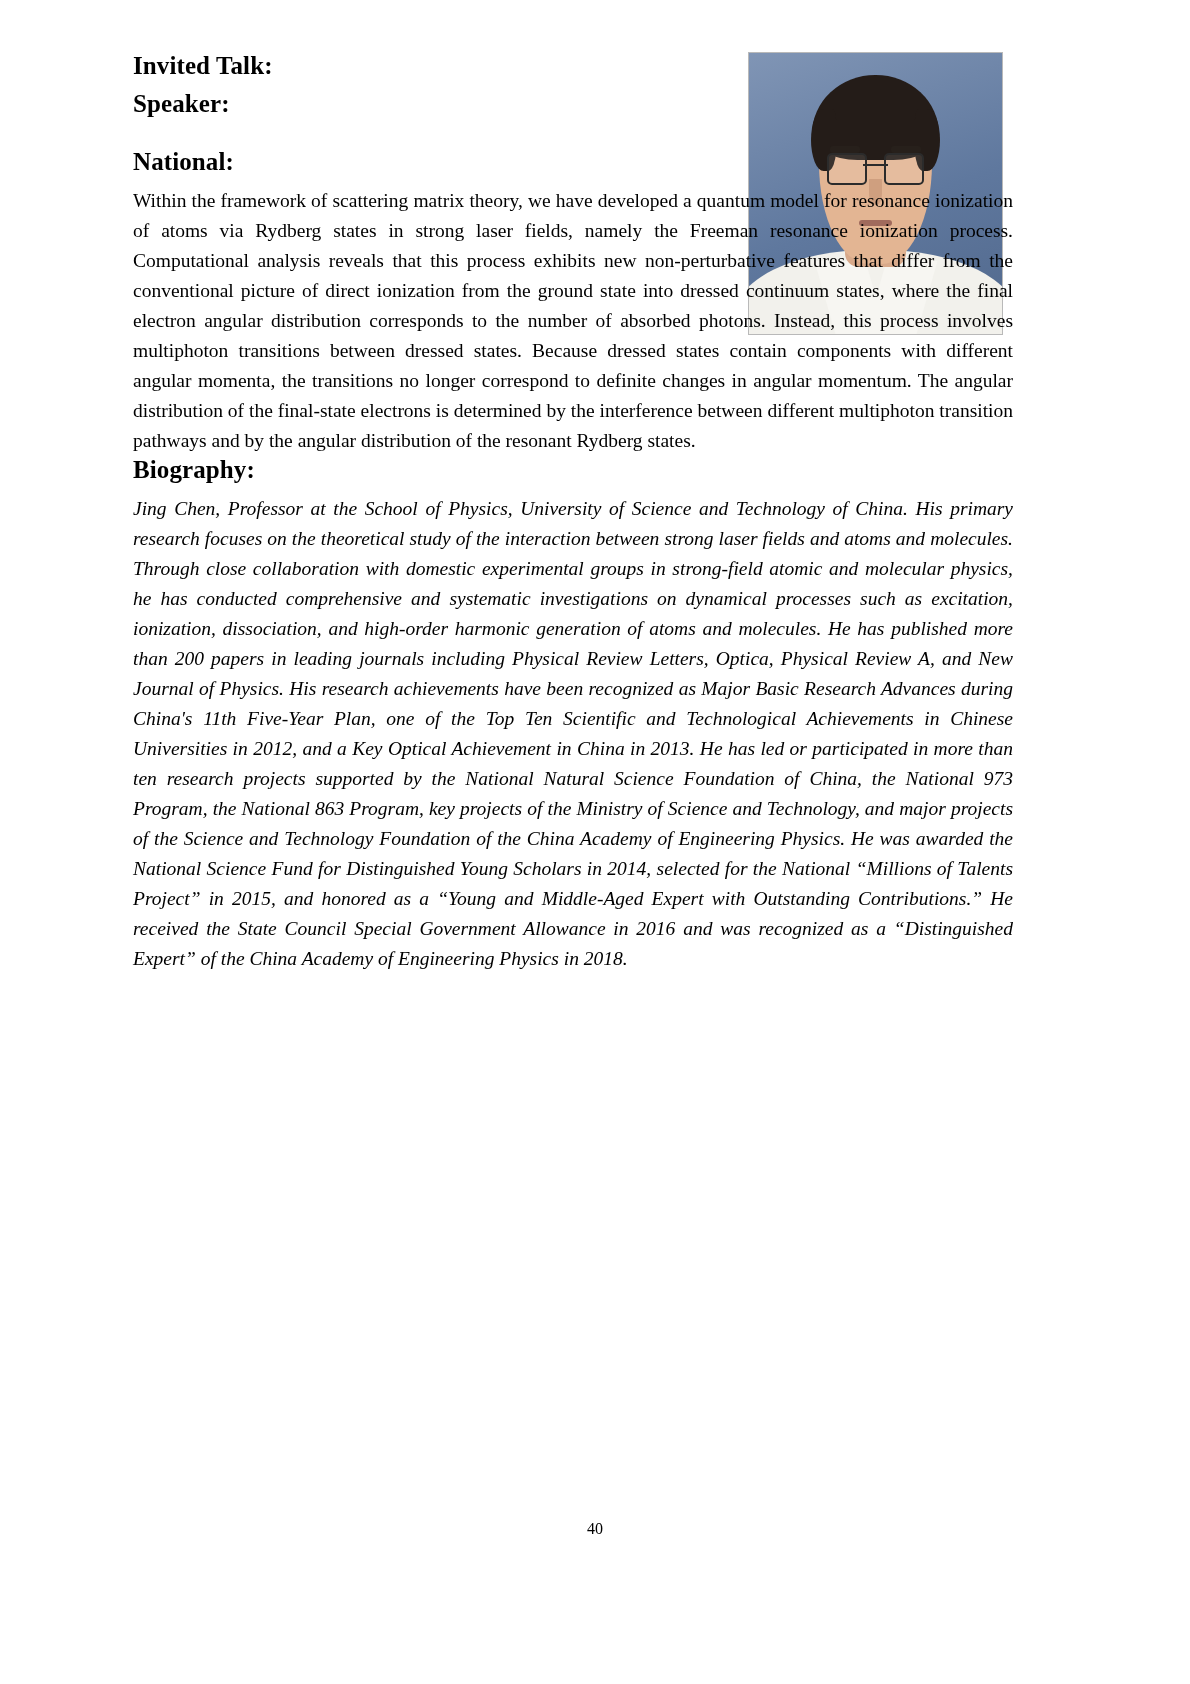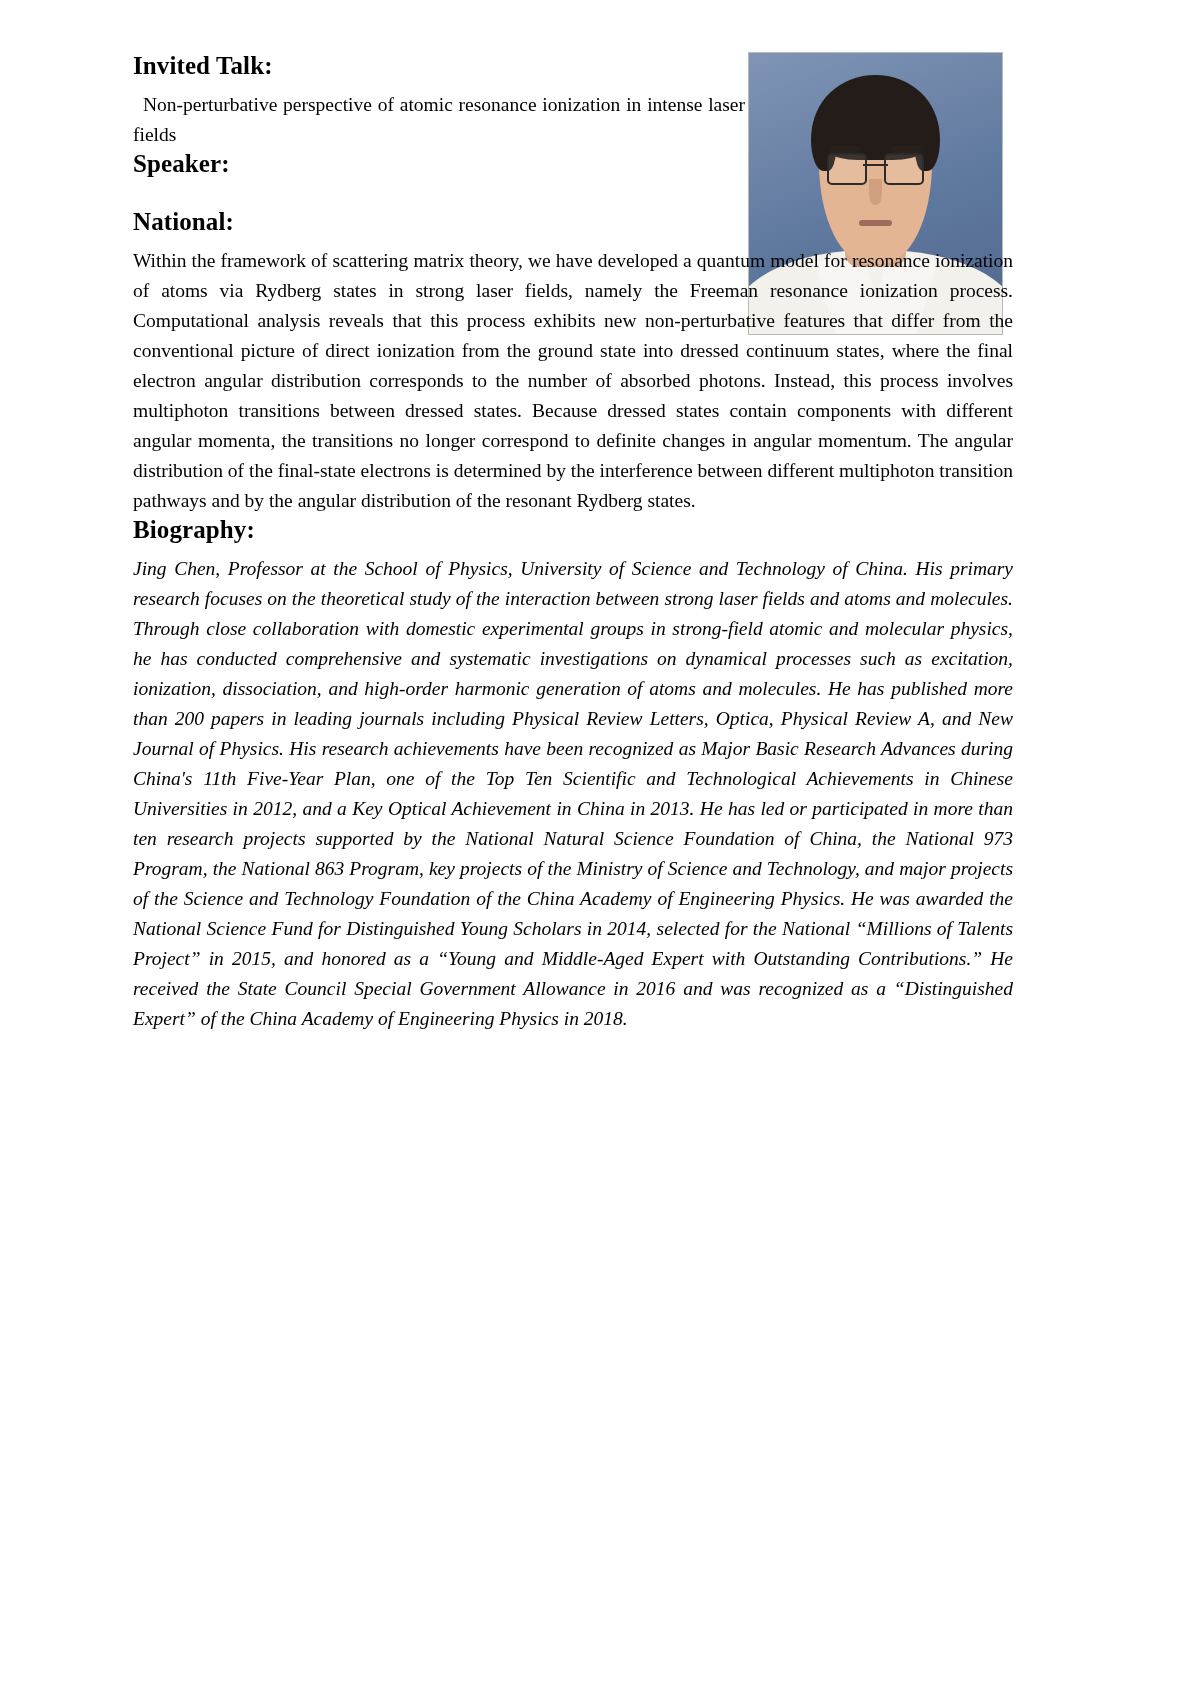--- a/index.html
+++ b/index.html
@@ -231,33 +231,31 @@
     <div class="ph-glass r"></div>
     <div class="ph-bridge"></div>
     <div class="ph-nose"></div>
     <div class="ph-mouth"></div>
   </div>
 
   <div class="content">
 
     <h2 class="section">Invited Talk:</h2>
 
-    <div class="talk-title-wrap">
-      <p class="body talk-title">Non-perturbative perspective of atomic resonance ionization in intense laser fields</p>
-    </div>
 
     <h2 class="section">Speaker:</h2>
 
 
     <div class="abstract-block">
       <h2 class="section abstract-head">National:</h2>
       <p class="body justified">Within the framework of scattering matrix theory, we have developed a quantum model for resonance ionization of atoms via Rydberg states in strong laser fields, namely the Freeman resonance ionization process. Computational analysis reveals that this process exhibits new non-perturbative features that differ from the conventional picture of direct ionization from the ground state into dressed continuum states, where the final electron angular distribution corresponds to the number of absorbed photons. Instead, this process involves multiphoton transitions between dressed states. Because dressed states contain components with different angular momenta, the transitions no longer correspond to definite changes in angular momentum. The angular distribution of the final-state electrons is determined by the interference between different multiphoton transition pathways and by the angular distribution of the resonant Rydberg states.</p>
     </div>
 
     <div class="bio-block">
       <h2 class="section bio-head">Biography:</h2>
       <p class="body justified bio-text">Jing Chen, Professor at the School of Physics, University of Science and Technology of China. His primary research focuses on the theoretical study of the interaction between strong laser fields and atoms and molecules. Through close collaboration with domestic experimental groups in strong-field atomic and molecular physics, he has conducted comprehensive and systematic investigations on dynamical processes such as excitation, ionization, dissociation, and high-order harmonic generation of atoms and molecules. He has published more than 200 papers in leading journals including Physical Review Letters, Optica, Physical Review A, and New Journal of Physics. His research achievements have been recognized as Major Basic Research Advances during China's 11th Five-Year Plan, one of the Top Ten Scientific and Technological Achievements in Chinese Universities in 2012, and a Key Optical Achievement in China in 2013. He has led or participated in more than ten research projects supported by the National Natural Science Foundation of China, the National 973 Program, the National 863 Program, key projects of the Ministry of Science and Technology, and major projects of the Science and Technology Foundation of the China Academy of Engineering Physics. He was awarded the National Science Fund for Distinguished Young Scholars in 2014, selected for the National “Millions of Talents Project” in 2015, and honored as a “Young and Middle-Aged Expert with Outstanding Contributions.” He received the State Council Special Government Allowance in 2016 and was recognized as a “Distinguished Expert” of the China Academy of Engineering Physics in 2018.</p>
     </div>
 
   </div>
 
+  <div class="page-number">40</div>
 
 </div>
 
 </body></html>

